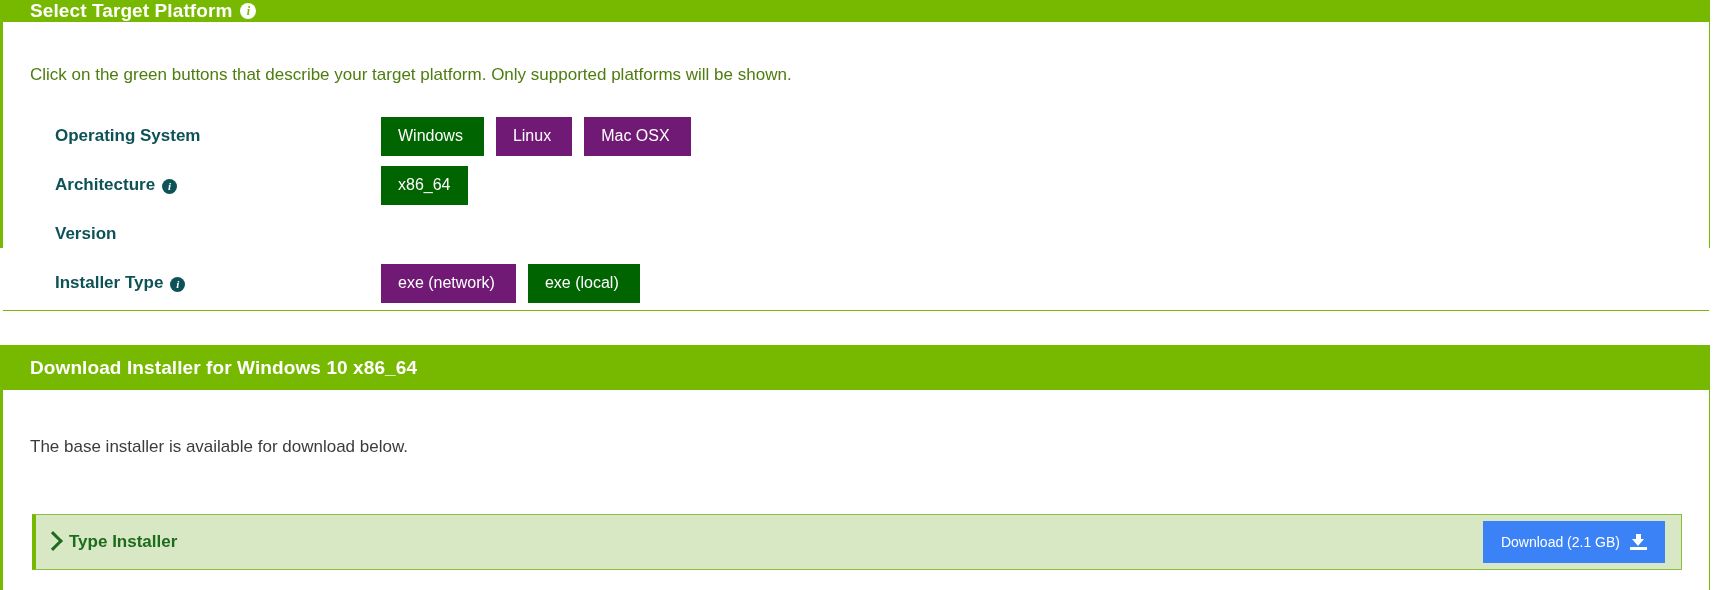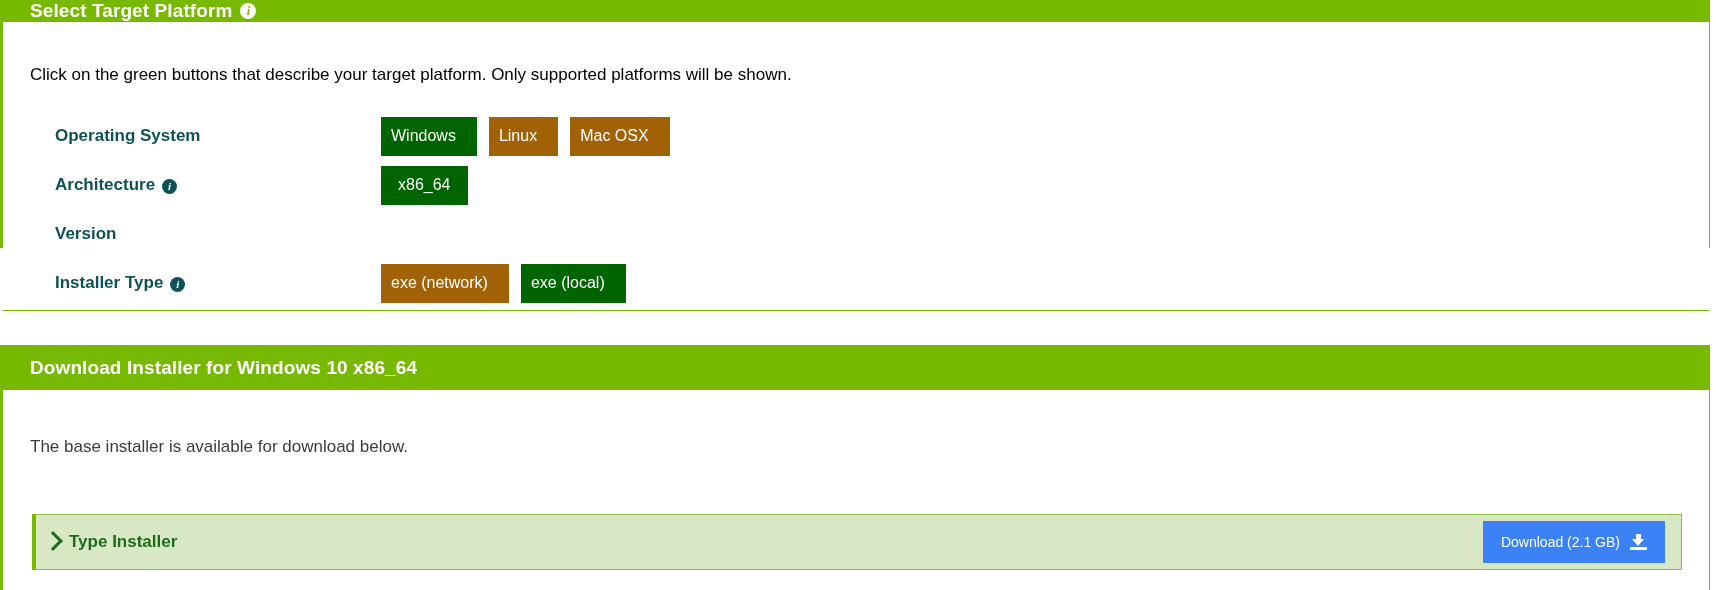--- a/index.html
+++ b/index.html
@@ -63,21 +63,21 @@
     height: 289px;
     padding: 0;
     position: relative;
   }
 
   .intro-text {
     position: absolute;
     left: 27px;
     top: 43px;
     font-size: 17px;
-    color: #000000;
+    color: #4d7c0f;
     white-space: nowrap;
   }
 
   .option-rows {
     position: absolute;
     left: 0;
     top: 95px;
     width: 100%;
   }
   .option-row {
@@ -99,36 +99,36 @@
     gap: 7px;
     height: 38px;
   }
   .option-buttons {
     display: flex;
     align-items: flex-start;
     gap: 12px;
   }
 
   .opt-btn {
-    background: #a16207;
+    background: #701a75;
     color: #ffffff;
     border: none;
     font-family: "Liberation Sans", sans-serif;
     font-size: 16px;
     line-height: 1;
     padding: 11px 17px 12px 17px;
     cursor: pointer;
     white-space: nowrap;
     display: inline-block;
   }
   .opt-btn.selected {
     background: #006400;
   }
   .opt-btn.wide {
-    padding-left: 10px;
+    padding-left: 17px;
     padding-right: 21px;
   }
   .opt-btn.narrow {
     padding-left: 14px;
     padding-right: 14px;
   }
 
   
   .info-icon {
     display: inline-block;

